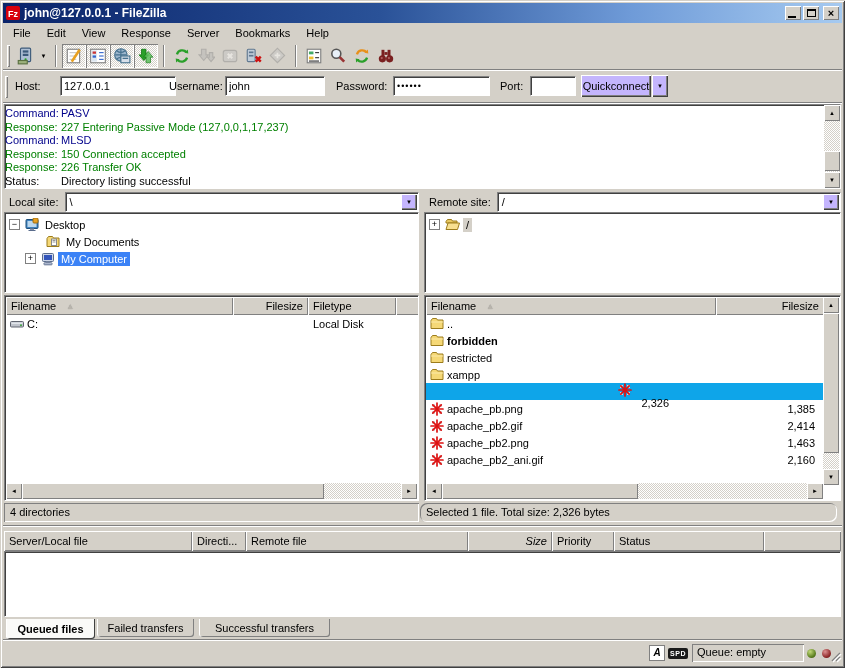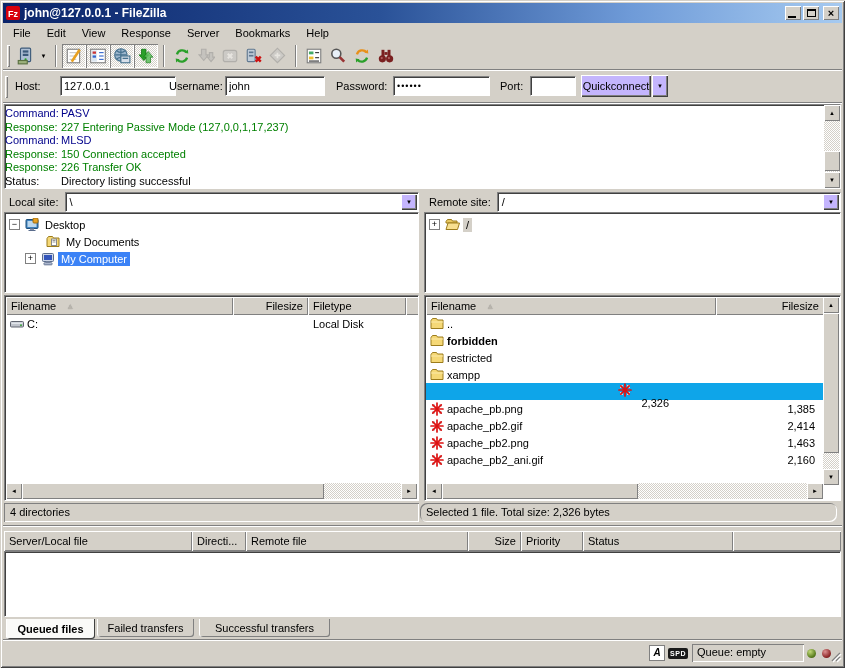--- a/index.html
+++ b/index.html
@@ -371,21 +371,21 @@
 
   <div class="list-box s" style="left:4px;top:295px;width:415px;height:206px;">
     <div class="cols" id="local-cols">
         <div class="hcol" style="width: 227px;">
           <span>Filename</span>
           <span class="sort">▲</span>
         </div>
         <div class="hcol right" style="width: 75px;">
           <span>Filesize</span>
         </div>
-        <div class="hcol" style="width: 98px;">
+        <div class="hcol" style="width: 88px;">
           <span>Filetype</span>
         </div>
         <div class="hcol" style="width: 30px;"></div>
       </div>
     <div class="rows" id="local-rows">
         <div class="frow">
           <span class="ficon">
             <svg width="14" height="14" viewBox="0 0 14 14">
               <rect x="0.5" y="4.5" width="13" height="5.5" rx="1" fill="#c0c4cc" stroke="#606470"></rect>
               <rect x="1.5" y="5.5" width="11" height="1.5" fill="#e0e4ea"></rect>
@@ -570,21 +570,21 @@
   <div class="queue-cols" id="queue-cols">
       <div class="hcol" style="width: 188px;">
         <span>Server/Local file</span>
       </div>
       <div class="hcol" style="width: 54px;">
         <span>Directi...</span>
       </div>
       <div class="hcol" style="width: 222px;">
         <span>Remote file</span>
       </div>
-      <div class="hcol right" style="width: 53px;">
+      <div class="hcol right" style="width: 84px; font-style: italic;">
         <span>Size</span>
       </div>
       <div class="hcol" style="width: 62px;">
         <span>Priority</span>
       </div>
       <div class="hcol" style="width: 150px;">
         <span>Status</span>
       </div>
       <div class="hcol" style="flex: 1 1 0%;"></div>
     </div>

